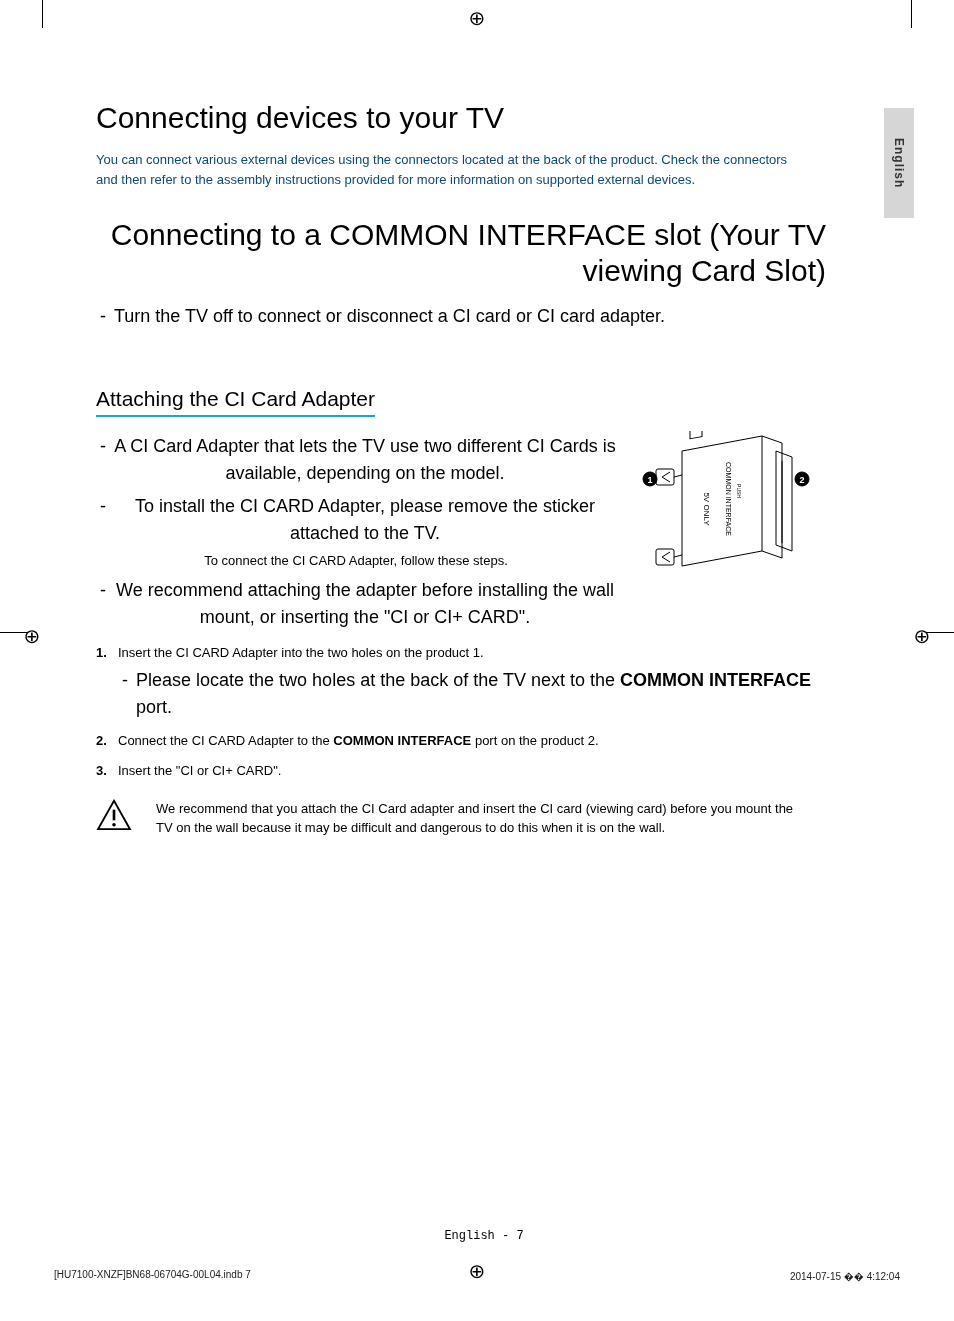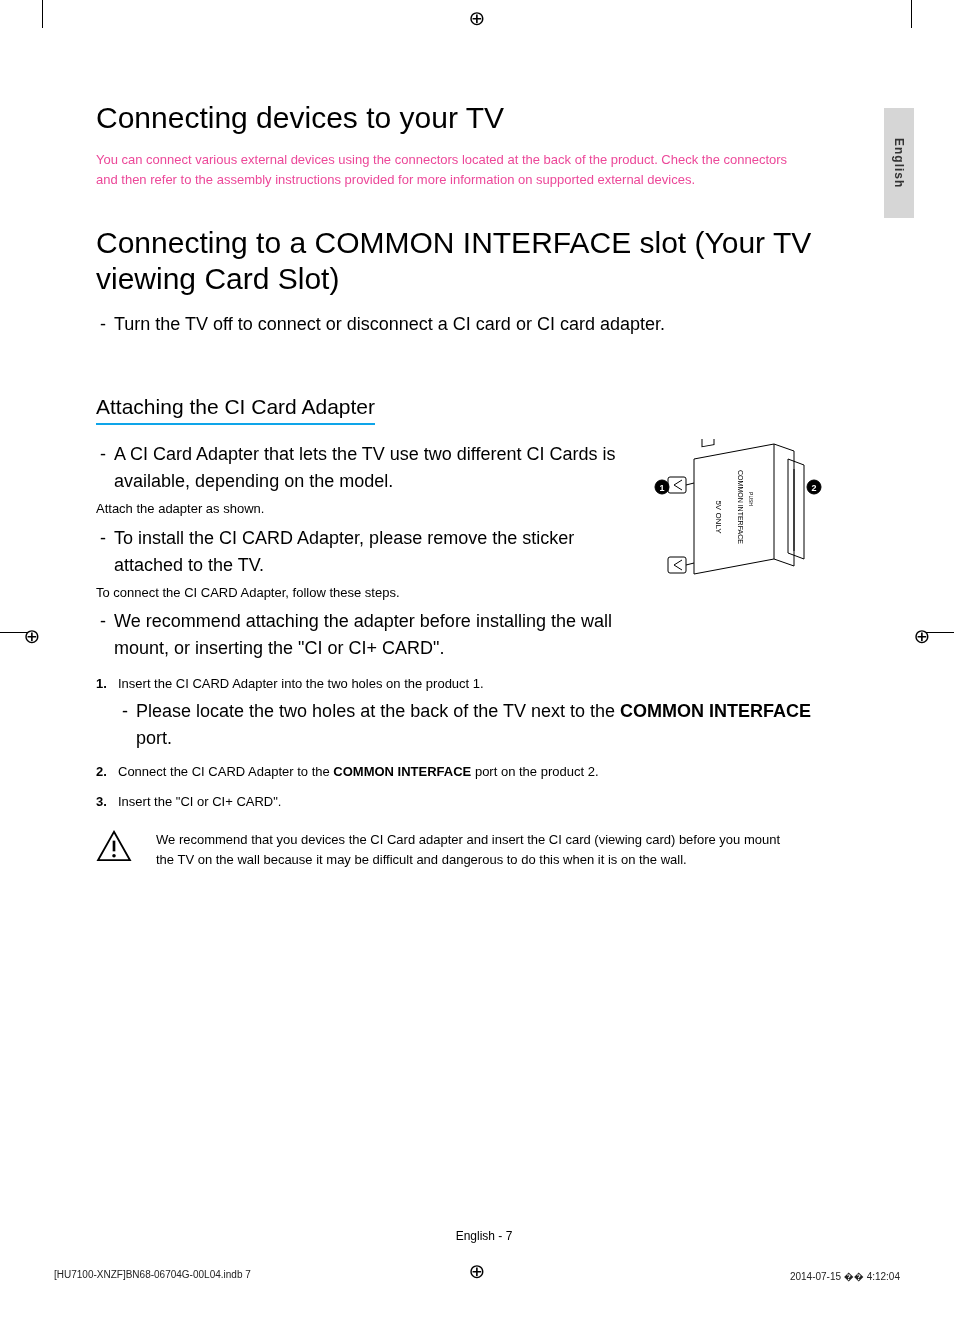--- a/index.html
+++ b/index.html
@@ -51,25 +51,25 @@
     font-weight: bold;
     letter-spacing: 1px;
     color: #333;
   }
   h1 {
     font-size: 30px;
     font-weight: normal;
     margin-bottom: 14px;
     line-height: 1.2;
   }
-  h1.second { margin-top: 36px; }
+  h1.second { margin-top: 28px; text-align: right; }
   p.intro {
     font-size: 13px;
     line-height: 1.5;
-    color: #ec4899;
+    color: #0c4a6e;
     max-width: 700px;
   }
   ul.dash {
     list-style: none;
     margin-top: 6px;
   }
   ul.dash > li {
     font-size: 18px;
     line-height: 1.5;
     padding-left: 18px;
@@ -84,21 +84,21 @@
   }
   h2.sub {
     font-size: 21px;
     font-weight: normal;
     margin-top: 53px;
     display: inline-block;
     border-bottom: 2px solid #0ea5e9;
     padding-bottom: 4px;
     margin-bottom: 10px;
   }
-  .two-col { display: flex; gap: 28px; }
+  .two-col { display: flex; gap: 16px; text-align: center; }
   .left-col { flex: 1; max-width: 520px; }
   .right-col { width: 180px; padding-top: 4px; }
   .plain {
     font-size: 13px;
     line-height: 1.5;
     margin-top: 2px;
     margin-bottom: 2px;
   }
   ol.steps {
     list-style: none;
@@ -140,20 +140,21 @@
   .diagram {
     width: 180px;
     height: 150px;
   }
   .page-footer {
     position: absolute;
     bottom: 78px;
     left: 14px; right: 0;
     text-align: center;
     font-size: 12px;
+    font-family: Liberation Mono, monospace;
   }
   .print-footer {
     position: absolute;
     bottom: 38px;
     left: 54px; right: 54px;
     display: flex;
     justify-content: space-between;
     font-size: 10px;
     color: #222;
   }
@@ -184,21 +185,20 @@
     <li>Turn the TV off to connect or disconnect a CI card or CI card adapter.</li>
   </ul>
 
   <h2 class="sub">Attaching the CI Card Adapter</h2>
 
   <div class="two-col">
     <div class="left-col">
       <ul class="dash">
         <li>A CI Card Adapter that lets the TV use two different CI Cards is available, depending on the model.</li>
       </ul>
-      <p class="plain">Attach the adapter as shown.</p>
       <ul class="dash">
         <li>To install the CI CARD Adapter, please remove the sticker attached to the TV.</li>
       </ul>
       <p class="plain">To connect the CI CARD Adapter, follow these steps.</p>
       <ul class="dash">
         <li>We recommend attaching the adapter before installing the wall mount, or inserting the "CI or CI+ CARD".</li>
       </ul>
     </div>
     <div class="right-col">
       <svg class="diagram" viewBox="0 0 180 150">
@@ -254,21 +254,21 @@
       <span>Insert the "CI or CI+ CARD".</span>
     </li>
   </ol>
 
   <div class="warning-row">
     <svg class="warn-icon" viewBox="0 0 40 36">
       <path d="M20 2 L38 34 L2 34 Z" fill="none" stroke="#000" stroke-width="2"></path>
       <line x1="20" y1="12" x2="20" y2="24" stroke="#000" stroke-width="3"></line>
       <circle cx="20" cy="29" r="2" fill="#000"></circle>
     </svg>
-    <div class="warn-text">We recommend that you devices the CI Card adapter and insert the CI card (viewing card) before you mount the TV on the wall because it may be difficult and dangerous to do this when it is on the wall.</div>
+    <div class="warn-text">We recommend that you attach the CI Card adapter and insert the CI card (viewing card) before you mount the TV on the wall because it may be difficult and dangerous to do this when it is on the wall.</div>
   </div>
 
 </div>
 
 <div class="page-footer">English - 7</div>
 
 <div class="print-footer">
   <span>[HU7100-XNZF]BN68-06704G-00L04.indb   7</span>
   <span>2014-07-15   �� 4:12:04</span>
 </div>

